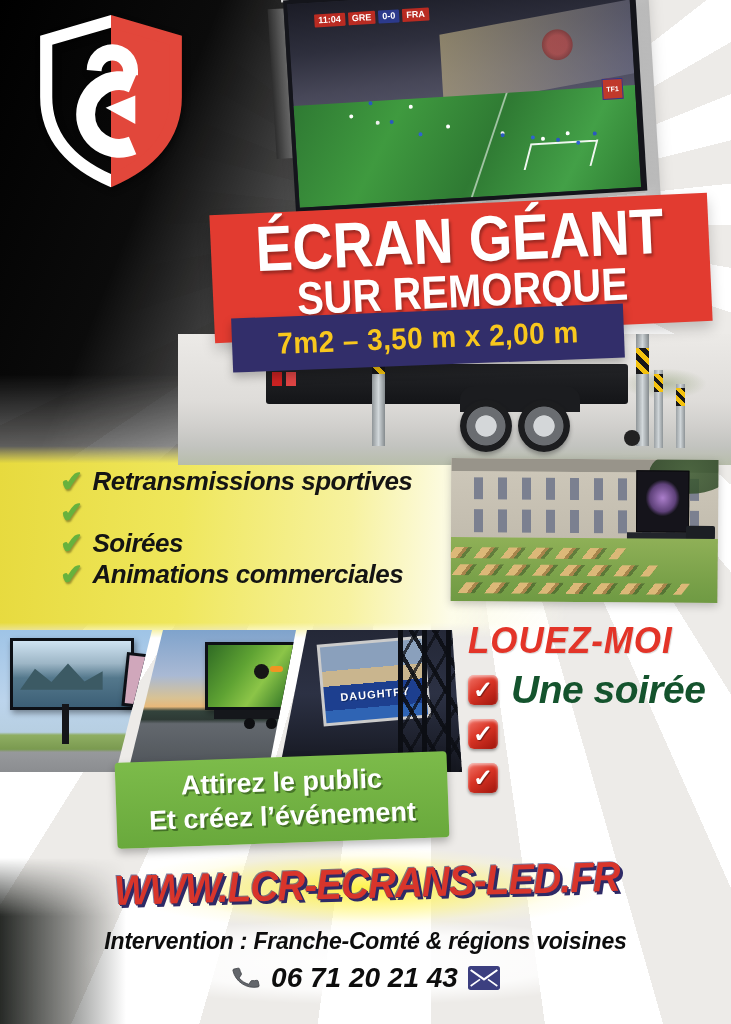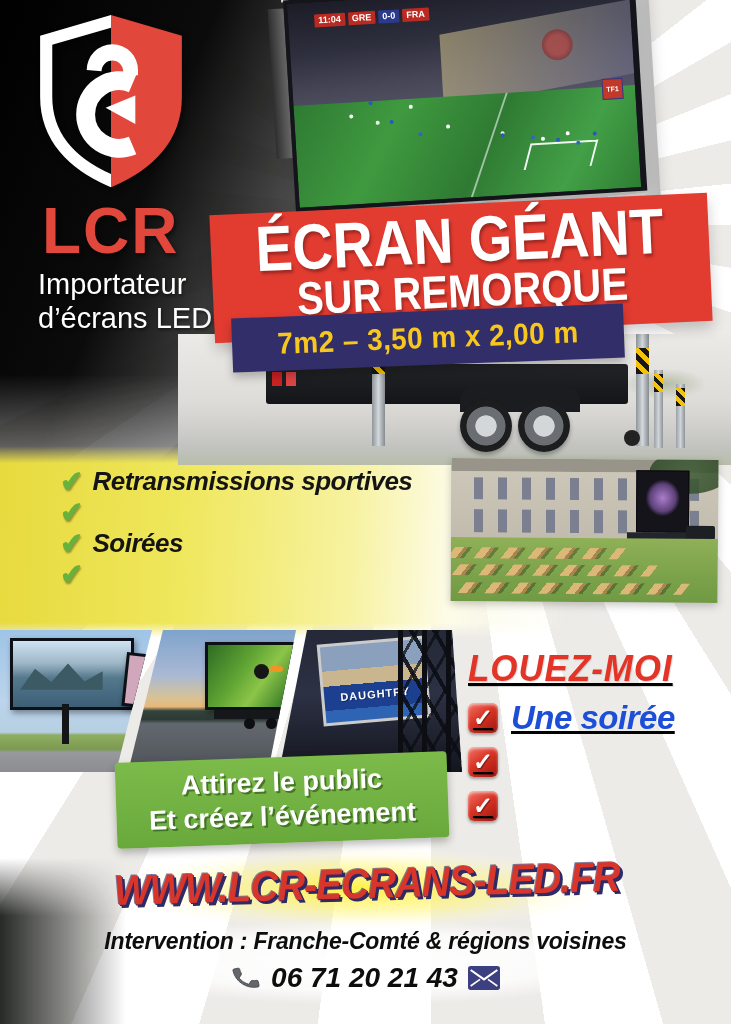--- a/index.html
+++ b/index.html
@@ -151,30 +151,30 @@
   .scr3 .scr-in{background:linear-gradient(180deg,#8aa0bc 0 32%,#c9b58e 32% 52%,#1d3f8f 52% 84%,#2f64b4 84% 100%);
     display:flex;align-items:center;justify-content:center;}
   .daughtry{margin-top:26px;color:#fff;font-size:11px;font-weight:bold;letter-spacing:1px;
     text-shadow:1px 1px 0 #102a66;}
   .rig{left:398px;top:0;width:64px;height:142px;
     background:repeating-linear-gradient(90deg,#0c0e14 0 5px,transparent 5px 24px),
                repeating-linear-gradient(60deg,rgba(12,14,20,.9) 0 4px,transparent 4px 20px),
                repeating-linear-gradient(-60deg,rgba(12,14,20,.75) 0 3px,transparent 3px 18px);}
 
   
-  .rent{left:468px;top:648px;width:262px;z-index:5;text-decoration:underline;}
+  .rent{left:468px;top:620px;width:262px;z-index:5;}
   .rent-title{font-size:36px;font-weight:bold;font-style:italic;color:#e33428;letter-spacing:1px;
     transform:scaleX(.97);transform-origin:left;white-space:nowrap;text-shadow:1px 1px 1px rgba(0,0,0,.15);}
   .rent-row{display:flex;align-items:center;gap:13px;margin-top:11px;height:33px;}
   .rent-box{width:30px;height:30px;border-radius:6px;flex:0 0 30px;
     background:linear-gradient(145deg,#f2766a 0%,#d93425 45%,#9e150c 100%);
     box-shadow:inset 0 2px 3px rgba(255,255,255,.55),0 2px 3px rgba(0,0,0,.35);
     display:flex;align-items:center;justify-content:center;}
   .rent-box span{color:#fff;font-size:24px;font-weight:bold;line-height:1;text-shadow:1px 1px 1px rgba(0,0,0,.4);}
-  .rent-label{font-size:33px;font-weight:bold;font-style:italic;color:#1d4ed8;white-space:nowrap;letter-spacing:-.5px;}
+  .rent-label{font-size:39px;font-weight:bold;font-style:italic;color:#14532d;white-space:nowrap;letter-spacing:-.5px;}
 
   
   .cta{left:116px;top:757px;width:332px;height:86px;z-index:7;background:linear-gradient(180deg,#7cbb4a,#69a93c);
     transform:rotate(-2deg);border-radius:4px;box-shadow:0 4px 9px rgba(0,0,0,.28);
     display:flex;flex-direction:column;align-items:center;justify-content:center;}
   .cta div{font-size:27px;font-weight:bold;color:#fff;line-height:1.25;white-space:nowrap;
     text-shadow:2px 2px 0 rgba(35,65,18,.55);}
 
   
   .site-glow{left:78px;top:840px;width:570px;height:98px;z-index:6;
@@ -223,23 +223,20 @@
       <clipPath id="halfR">
           <rect x="60" y="0" width="60" height="130"></rect>
         </clipPath>
     </defs>
     <path d="M60 6 L108 20 V62 C108 92 88 112 60 124 C32 112 12 92 12 62 V20 Z" fill="none" stroke="#ffffff" stroke-width="9" clip-path="url(#halfL)"></path>
     <path d="M60 6 L108 20 V62 C108 92 88 112 60 124 C32 112 12 92 12 62 V20 Z" fill="#e2473b" stroke="#e2473b" stroke-width="9" clip-path="url(#halfR)"></path>
     <path d="M42 42 a19 19 0 0 1 38 0 v4 h-11 v-3 a8 8 0 0 0 -16 0" fill="#ffffff"></path>
     <path d="M76 52 a25 25 0 1 0 0 46" stroke="#ffffff" stroke-width="14" fill="none"></path>
     <polygon points="56,70 78,61 78,82" fill="#ffffff"></polygon>
   </svg>
-  <div class="abs brand-name">LCR</div>
-  <div class="abs brand-tag tag1">Importateur</div>
-  <div class="abs brand-tag tag2">d’écrans LED</div>
 
   <div class="abs hero">
     <div class="abs hero-arm"></div>
     <div class="abs hero-top"></div>
     <div class="abs hero-side"></div>
     <div class="abs hero-frame"></div>
     <div class="abs hero-content">
       <div class="abs crowd"></div>
       <div class="abs pitch">
         <div class="abs pitch-line"></div>
@@ -272,20 +269,21 @@
     </div>
     <div class="feat-row">
       <span class="check-glyph">✔</span>
     </div>
     <div class="feat-row">
       <span class="check-glyph">✔</span>
       <span class="feat-label">Soirées</span>
     </div>
     <div class="feat-row">
       <span class="check-glyph">✔</span>
+      <span class="feat-label">Animations commerciales</span>
     </div>
   </div>
 
   <div class="abs park">
     <div class="abs park-roof"></div>
     <div class="abs park-wall"></div>
     <div class="abs win-row wr1"></div>
     <div class="abs win-row wr2"></div>
     <div class="abs park-tree"></div>
     <div class="abs park-screen"></div>

